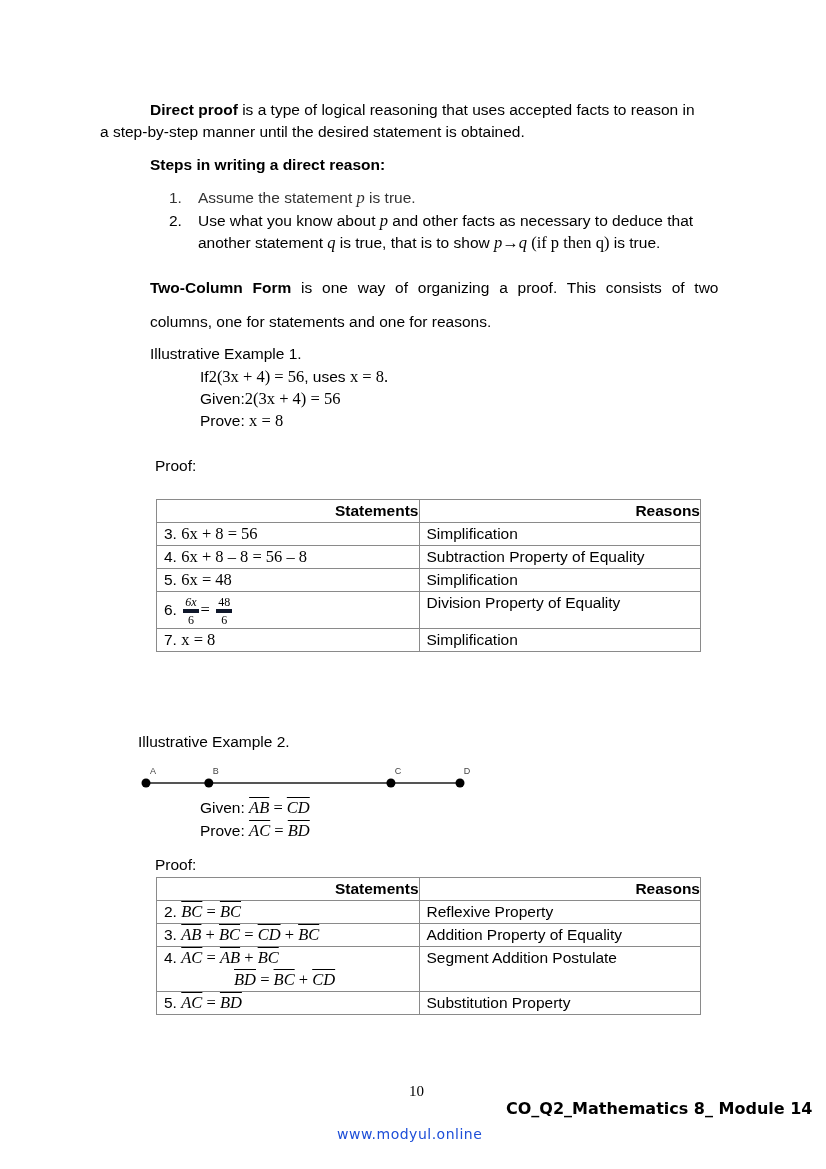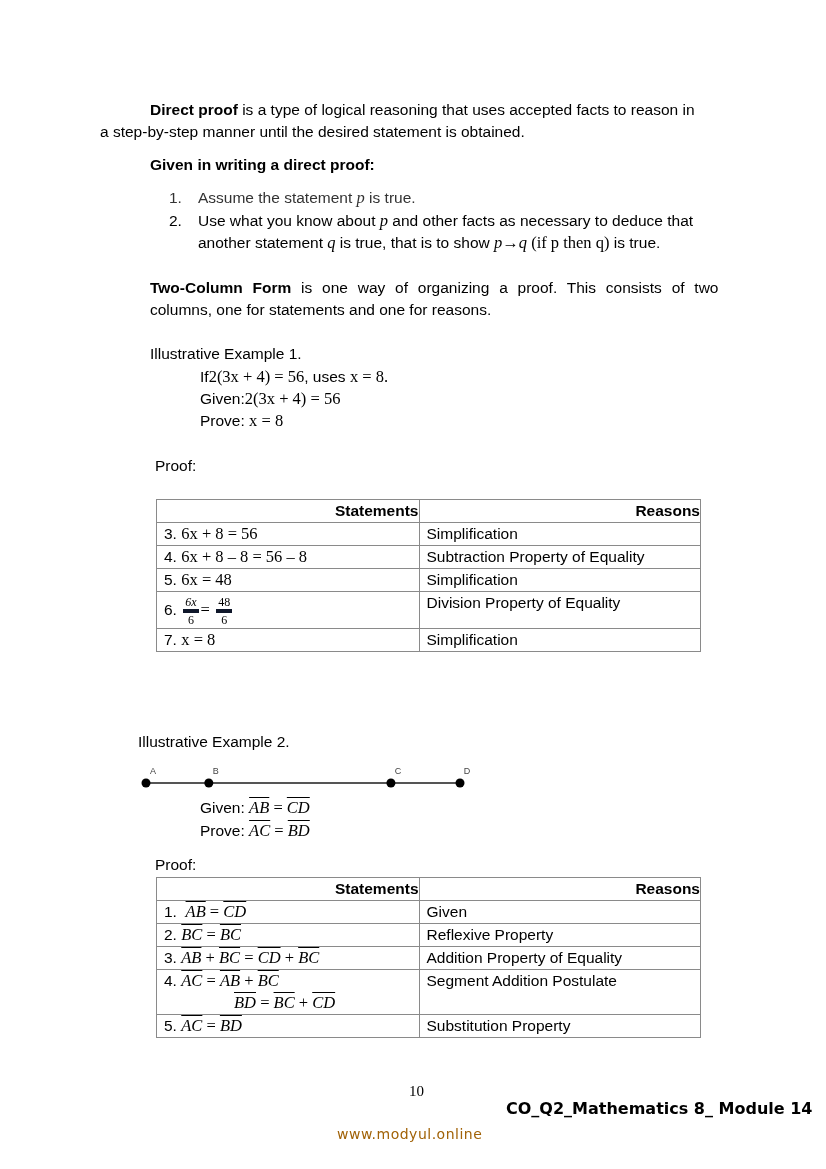--- a/index.html
+++ b/index.html
@@ -17,47 +17,47 @@
   table.proof th { font-weight: bold; text-align: right; padding: 0; }
   table.proof tr.sep td { border-top: 1px solid #555; }
   table.proof td.st { width: 255px; }
   table.proof td.rs { width: 274px; }
   .ovl { text-decoration: overline; font-family: "Liberation Serif", serif; font-style: italic; font-size: 16.5px; }
   .frac { display: inline-block; vertical-align: middle; text-align: center; font-family: "Liberation Serif", serif;
           font-size: 12px; line-height: 14px; margin: 0 2px; }
   .frac .num { display: block; border-bottom: 4px solid #0f172a; padding: 0 2px; }
   .frac .den { display: block; }
   .footer-code { font-family: "DejaVu Sans", sans-serif; font-weight: bold; font-size: 16px; }
-  .watermark { color: #a16207; font-family: "DejaVu Sans", sans-serif; font-size: 14px; letter-spacing: 0.5px; }
+  .watermark { color: #1d4ed8; font-family: "DejaVu Sans", sans-serif; font-size: 14px; letter-spacing: 0.5px; }
 </style>
 </head>
 <body>
 
 <div class="abs para" style="left:150px; top:99px;">
   <span class="bold">Direct proof</span><span> is a type of logical reasoning that uses accepted facts to reason in</span>
 </div>
 <div class="abs para" style="left:100px; top:121px;">a step-by-step manner until the desired statement is obtained.</div>
 
-<div class="abs para bold" style="left:150px; top:154px;">Given in writing a direct proof:</div>
+<div class="abs para bold" style="left:150px; top:154px;">Steps in writing a direct reason:</div>
 <div class="abs para" style="left:169px; top:187px; color:#333;">
   <span>1.</span>
   <span style="position:absolute; left:29px;"><span>Assume the statement </span><span class="mi">p</span><span> is true.</span></span>
 </div>
 <div class="abs para" style="left:169px; top:210px;">
   <span>2.</span>
   <span style="position:absolute; left:29px;"><span>Use what you know about </span><span class="mi">p</span><span> and other facts as necessary to deduce that</span></span>
 </div>
 <div class="abs para" style="left:198px; top:232px;">
   <span>another statement </span><span class="mi">q</span><span> is true, that is to show </span><span class="mi">p→q</span><span class="math"> (if p then q)</span><span> is true.</span>
 </div>
 
 <div class="abs para" style="left:150px; top:277px; width:588px; word-spacing:5.5px;">
   <span class="bold">Two-Column Form</span><span> is one way of organizing a proof. This consists of two</span>
 </div>
-<div class="abs para" style="left:150px; top:299px;text-align:center;">columns, one for statements and one for reasons.</div>
+<div class="abs para" style="left:150px; top:311px;text-align:center;">columns, one for statements and one for reasons.</div>
 
 <div class="abs para" style="left:150px; top:343px;">Illustrative Example 1.</div>
 <div class="abs para" style="left:200px; top:366px;">
   <span>If</span><span class="math">2(3x + 4) = 56</span><span>, uses </span><span class="math">x = 8.</span>
 </div>
 <div class="abs para" style="left:200px; top:388px;">
   <span>Given:</span><span class="math">2(3x + 4) = 56</span>
 </div>
 <div class="abs para" style="left:200px; top:410px;">
   <span>Prove: </span><span class="math">x = 8</span>
@@ -121,24 +121,20 @@
 </div>
 <div class="abs para" style="left:155px; top:854px;">Proof:</div>
 
 <table class="proof" style="left:156px; top:877px; width:545px;">
   <tbody>
       <tr>
     <th style="width:262px;">Statements</th>
     <th>Reasons</th>
   </tr>
   <tr class="sep">
-    <td class="st"><span>1.</span>&nbsp; <span class="ovl">AB</span><span class="math"> = </span><span class="ovl">CD</span></td>
-    <td class="rs">Given</td>
-  </tr>
-  <tr class="sep">
     <td class="st"><span>2.</span> <span class="ovl">BC</span><span class="math"> = </span><span class="ovl">BC</span></td>
     <td class="rs">Reflexive Property</td>
   </tr>
   <tr class="sep">
     <td class="st"><span>3.</span> <span class="ovl">AB</span><span class="math"> + </span><span class="ovl">BC</span><span class="math"> = </span><span class="ovl">CD</span><span class="math"> + </span><span class="ovl">BC</span></td>
     <td class="rs">Addition Property of Equality</td>
   </tr>
   <tr class="sep">
     <td class="st" style="height:44px;">
       <div><span>4.</span> <span class="ovl">AC</span><span class="math"> = </span><span class="ovl">AB</span><span class="math"> + </span><span class="ovl">BC</span></div>

